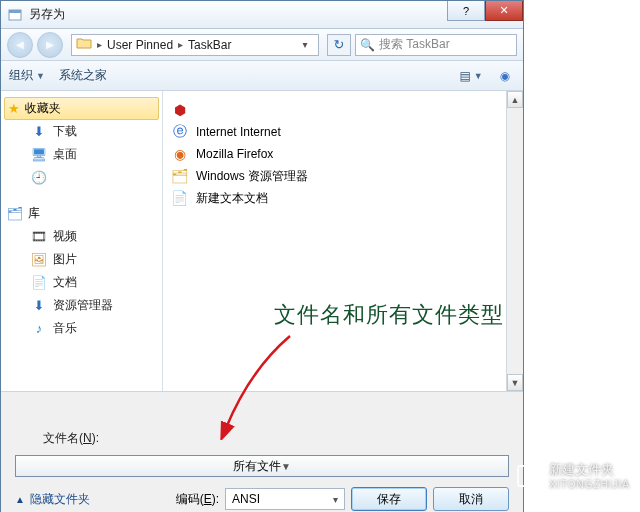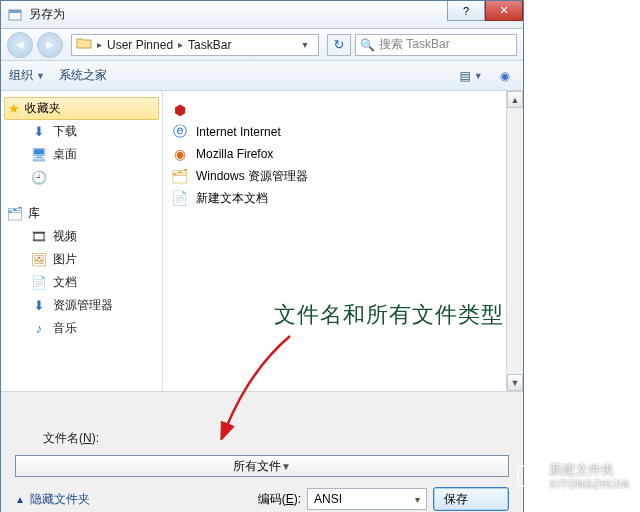--- a/index.html
+++ b/index.html
@@ -46,21 +46,21 @@
   
   .bottom { border-top:1px solid #cad6e2; background:#f0f0f0; padding:10px 14px 8px; font-size:12px; }
   .brow { display:flex; align-items:center; margin-bottom:8px; }
   .blabel { width:92px; text-align:right; padding-right:8px; color:#222;margin-top:28px; }
   .binput { flex:1; height:22px; border:1px solid #a8b8c8; background:#fff; font-size:12px; padding:0 6px; }
   .bselect { flex:1; height:22px; border:1px solid #7a90a8; background:linear-gradient(#fefefe,#eaeef2); font-size:12px; padding:0 24px; display:flex; align-items:center; justify-content:center; }
   .brow2 { display:flex; align-items:center; justify-content:space-between; margin-top:10px; }
   .hide { display:flex; align-items:center; gap:5px; color:#1a4a8a; font-size:12px; }
   .enc { display:flex; align-items:center; gap:6px; }
   .encsel { width:120px; height:22px; border:1px solid #a8b8c8; background:#fff; padding:0 6px; display:flex; align-items:center; justify-content:space-between; }
-  .actbtn { height:24px; min-width:76px; border:1px solid #6a98c4; background:linear-gradient(#f4faff,#d4e7f6); border-radius:3px; font-size:12px; padding:0 10px; display:inline-flex; align-items:center; }
+  .actbtn { height:24px; min-width:76px; border:1px solid #6a98c4; background:linear-gradient(#f4faff,#d4e7f6); border-radius:3px; font-size:12px; padding:0 10px; display:inline-flex; align-items:center; justify-content:center; }
   .actbtn.primary { border-color:#3e7fc1; box-shadow:0 0 0 1px #a7d2f4 inset; }
   .u { text-decoration:underline; }
   
   .anno { position:absolute; left:274px; top:300px; color:#14532d; font-size:22px; font-weight:500; pointer-events:none; letter-spacing:1px; }
   .arrow { position:absolute; left:220px; top:330px; pointer-events:none; }
   
   .wm { position:absolute; right:10px; bottom:22px; color:rgba(255,255,255,.85); font-size:13px; display:flex; align-items:center; gap:6px; pointer-events:none; text-shadow:0 0 3px rgba(0,0,0,.6); }
   .wm .house { width:26px; height:22px; border:2px solid rgba(255,255,255,.85); border-radius:3px; position:relative; }
   .wm .sub { font-size:10px; letter-spacing:1px; display:block; color:rgba(255,255,255,.7); }
 </style>
@@ -207,20 +207,23 @@
       </div>
       <div class="enc">
         <span>编码(<span class="u">E</span>):</span>
         <div class="encsel">
           <span>ANSI</span>
           <span style="font-size:10px;color:#555">▾</span>
         </div>
         <div class="actbtn primary">
             <span>保存</span>
           </div>
+        <div class="actbtn">
+            <span>取消</span>
+          </div>
       </div>
     </div>
   </div>
 
 </div>
 
 <div class="anno">文件名和所有文件类型</div>
 <svg class="arrow" width="80" height="110">
   <defs>
       <marker id="ah" markerWidth="10" markerHeight="10" refX="2" refY="3" orient="auto">

